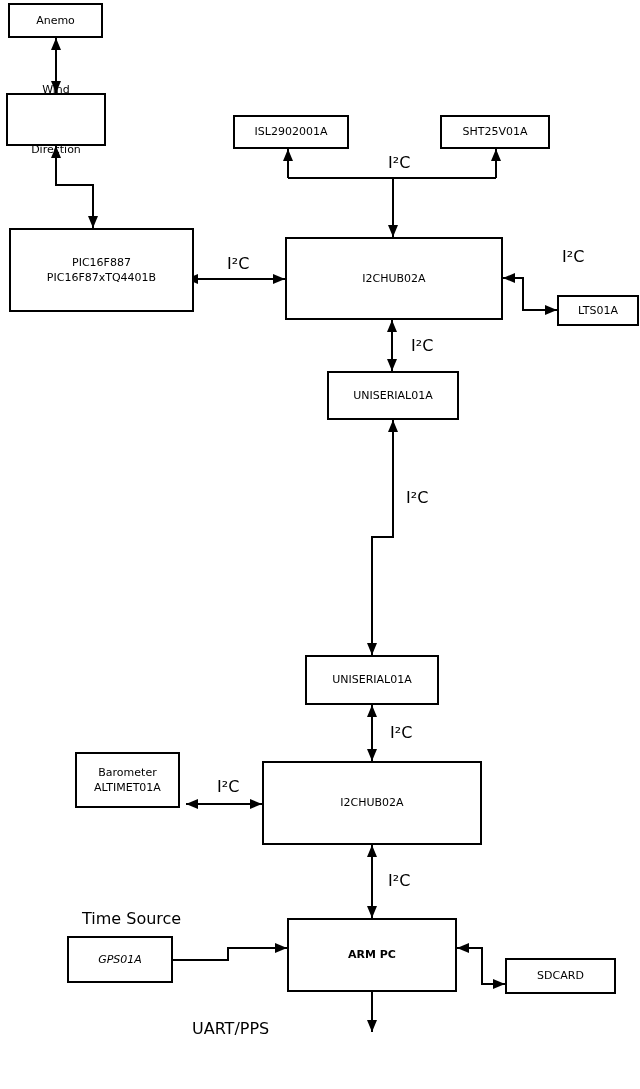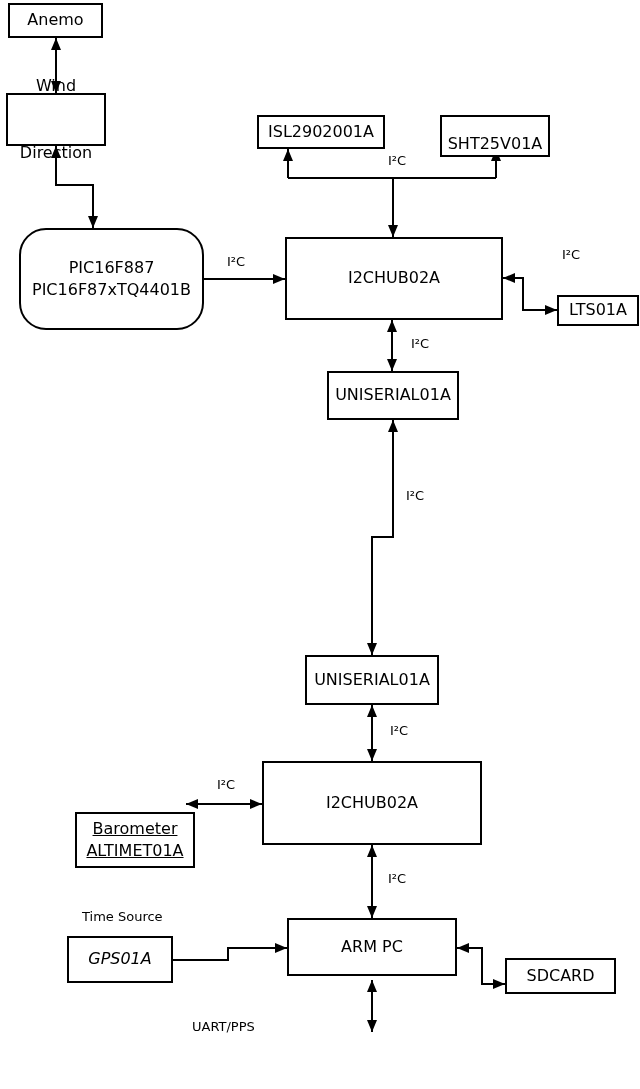--- a/index.html
+++ b/index.html
@@ -25,27 +25,27 @@
   .box {
     position: absolute;
     box-sizing: border-box;
     border: 2px solid #000000;
     background: #ffffff;
     display: flex;
     flex-direction: column;
     align-items: center;
     justify-content: center;
     text-align: center;
-    font-size: 16px;
+    font-size: 11px;
     line-height: 1.4;
     white-space: nowrap;
   }
   .lbl {
     position: absolute;
-    font-size: 13px;
+    font-size: 16px;
     line-height: 1.1;
     white-space: nowrap;
   }
 </style>
 </head>
 <body>
 
 <div class="stage">
 
   <svg class="connector-layer" viewBox="0 0 640 1089" xmlns="http://www.w3.org/2000/svg">
@@ -77,30 +77,30 @@
 
   <div class="box" style="left:8px; top:3px; width:95px; height:35px;">
     <span>Anemo</span>
   </div>
 
   <div class="box" style="left:6px; top:93px; width:100px; height:53px;gap:44px;">
     <span>Wind</span>
     <span>Direction</span>
   </div>
 
-  <div class="box" style="left:19px; top:228px; width:185px; height:102px;border-radius:27px;">
+  <div class="box" style="left:9px; top:228px; width:185px; height:84px;">
     <span>PIC16F887</span>
     <span>PIC16F87xTQ4401B</span>
   </div>
 
-  <div class="box" style="left:233px; top:115px; width:128px; height:34px;margin-left:24px;">
+  <div class="box" style="left:233px; top:115px; width:116px; height:34px;">
     <span>ISL2902001A</span>
   </div>
 
-  <div class="box" style="left:440px; top:115px; width:110px; height:42px;justify-content:flex-end;">
+  <div class="box" style="left:440px; top:115px; width:110px; height:34px;">
     <span>SHT25V01A</span>
   </div>
 
   <div class="box" style="left:285px; top:237px; width:218px; height:83px;">
     <span>I2CHUB02A</span>
   </div>
 
   <div class="box" style="left:557px; top:295px; width:82px; height:31px;">
     <span>LTS01A</span>
   </div>
@@ -110,30 +110,30 @@
   </div>
 
   <div class="box" style="left:305px; top:655px; width:134px; height:50px;">
     <span>UNISERIAL01A</span>
   </div>
 
   <div class="box" style="left:262px; top:761px; width:220px; height:84px;">
     <span>I2CHUB02A</span>
   </div>
 
-  <div class="box" style="left:75px; top:812px; width:120px; height:56px;text-decoration:underline;">
+  <div class="box" style="left:75px; top:752px; width:105px; height:56px;">
     <span>Barometer</span>
     <span>ALTIMET01A</span>
   </div>
 
   <div class="box" style="left:67px; top:936px; width:106px; height:47px;font-style:italic;">
     <span>GPS01A</span>
   </div>
 
-  <div class="box" style="left:287px; top:918px; width:170px; height:58px;">
+  <div class="box" style="left:287px; top:918px; width:170px; height:74px;font-weight:bold;">
     <span>ARM PC</span>
   </div>
 
   <div class="box" style="left:505px; top:958px; width:111px; height:36px;">
     <span>SDCARD</span>
   </div>
 
 
   <div class="lbl" style="left:388px; top:154px;">I²C</div>
   <div class="lbl" style="left:227px; top:255px;">I²C</div>

